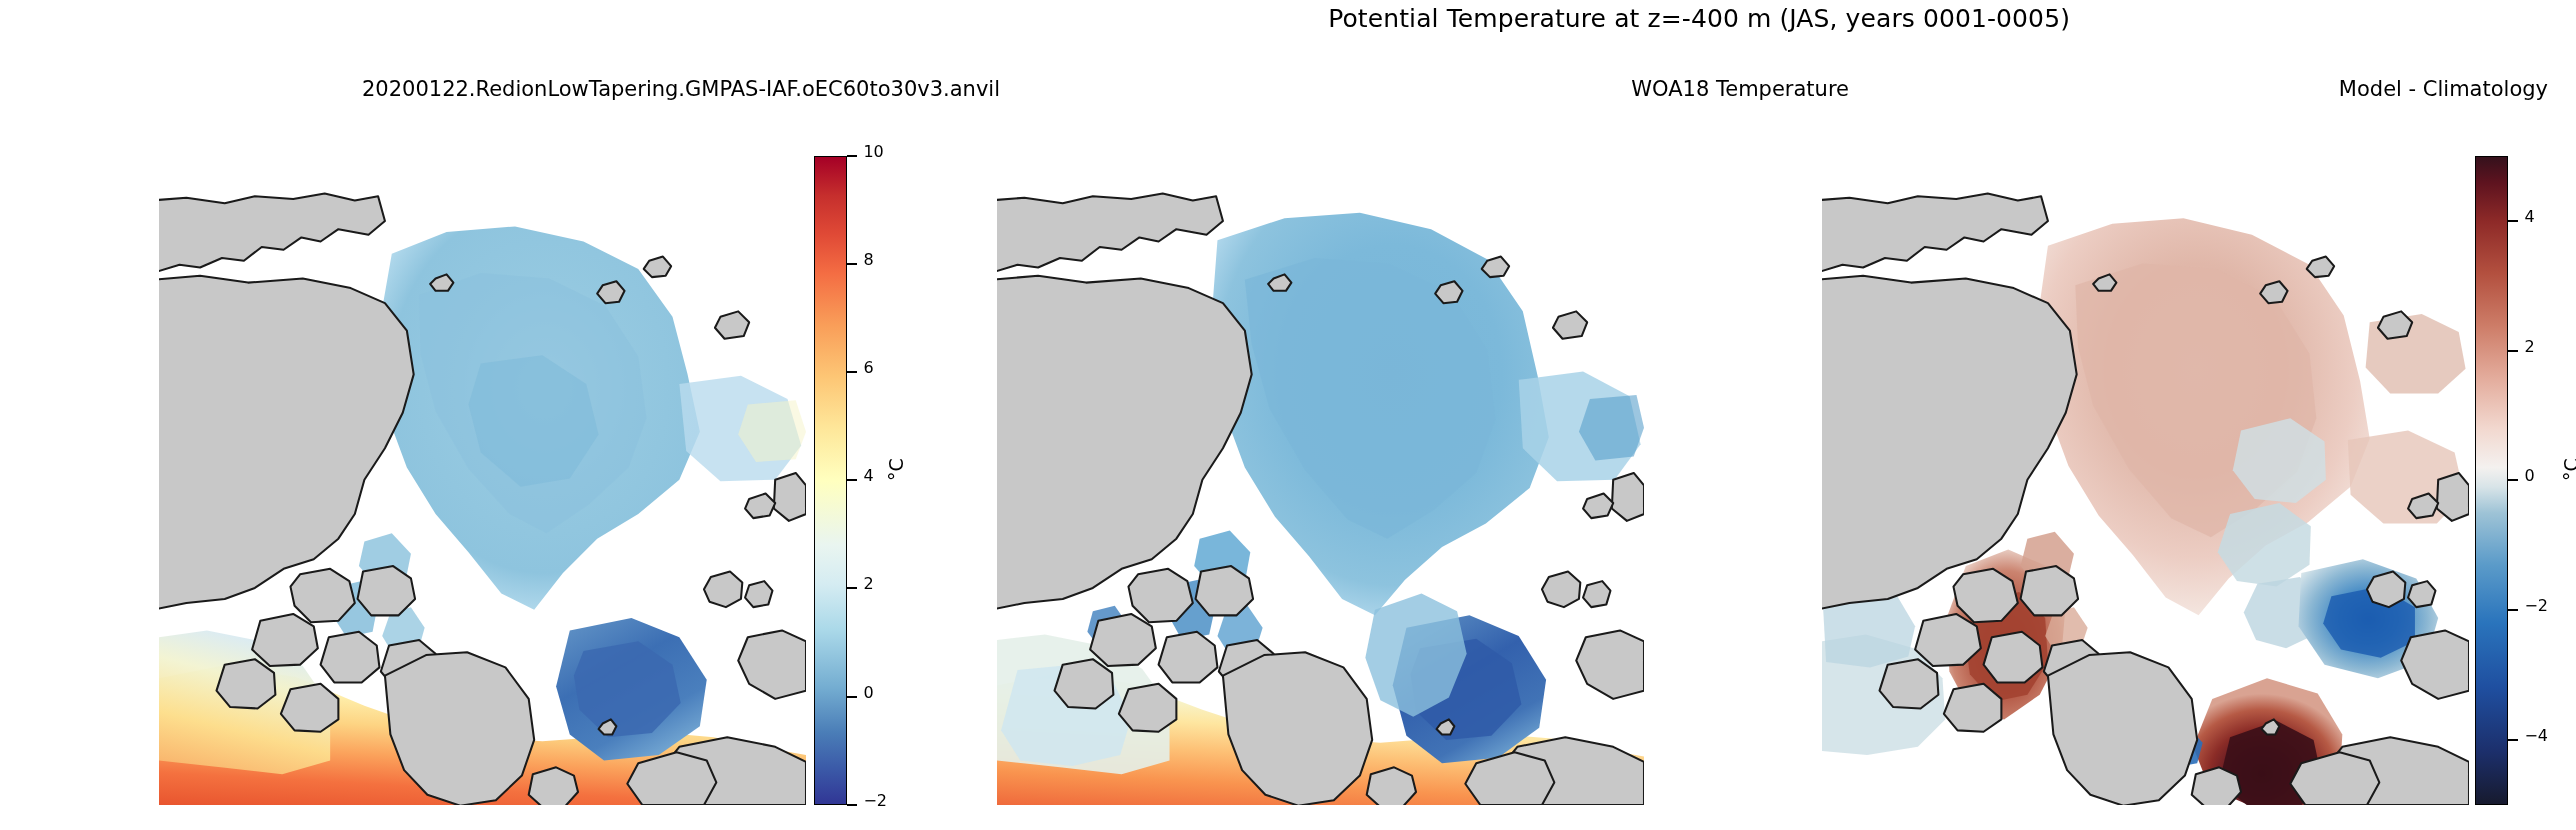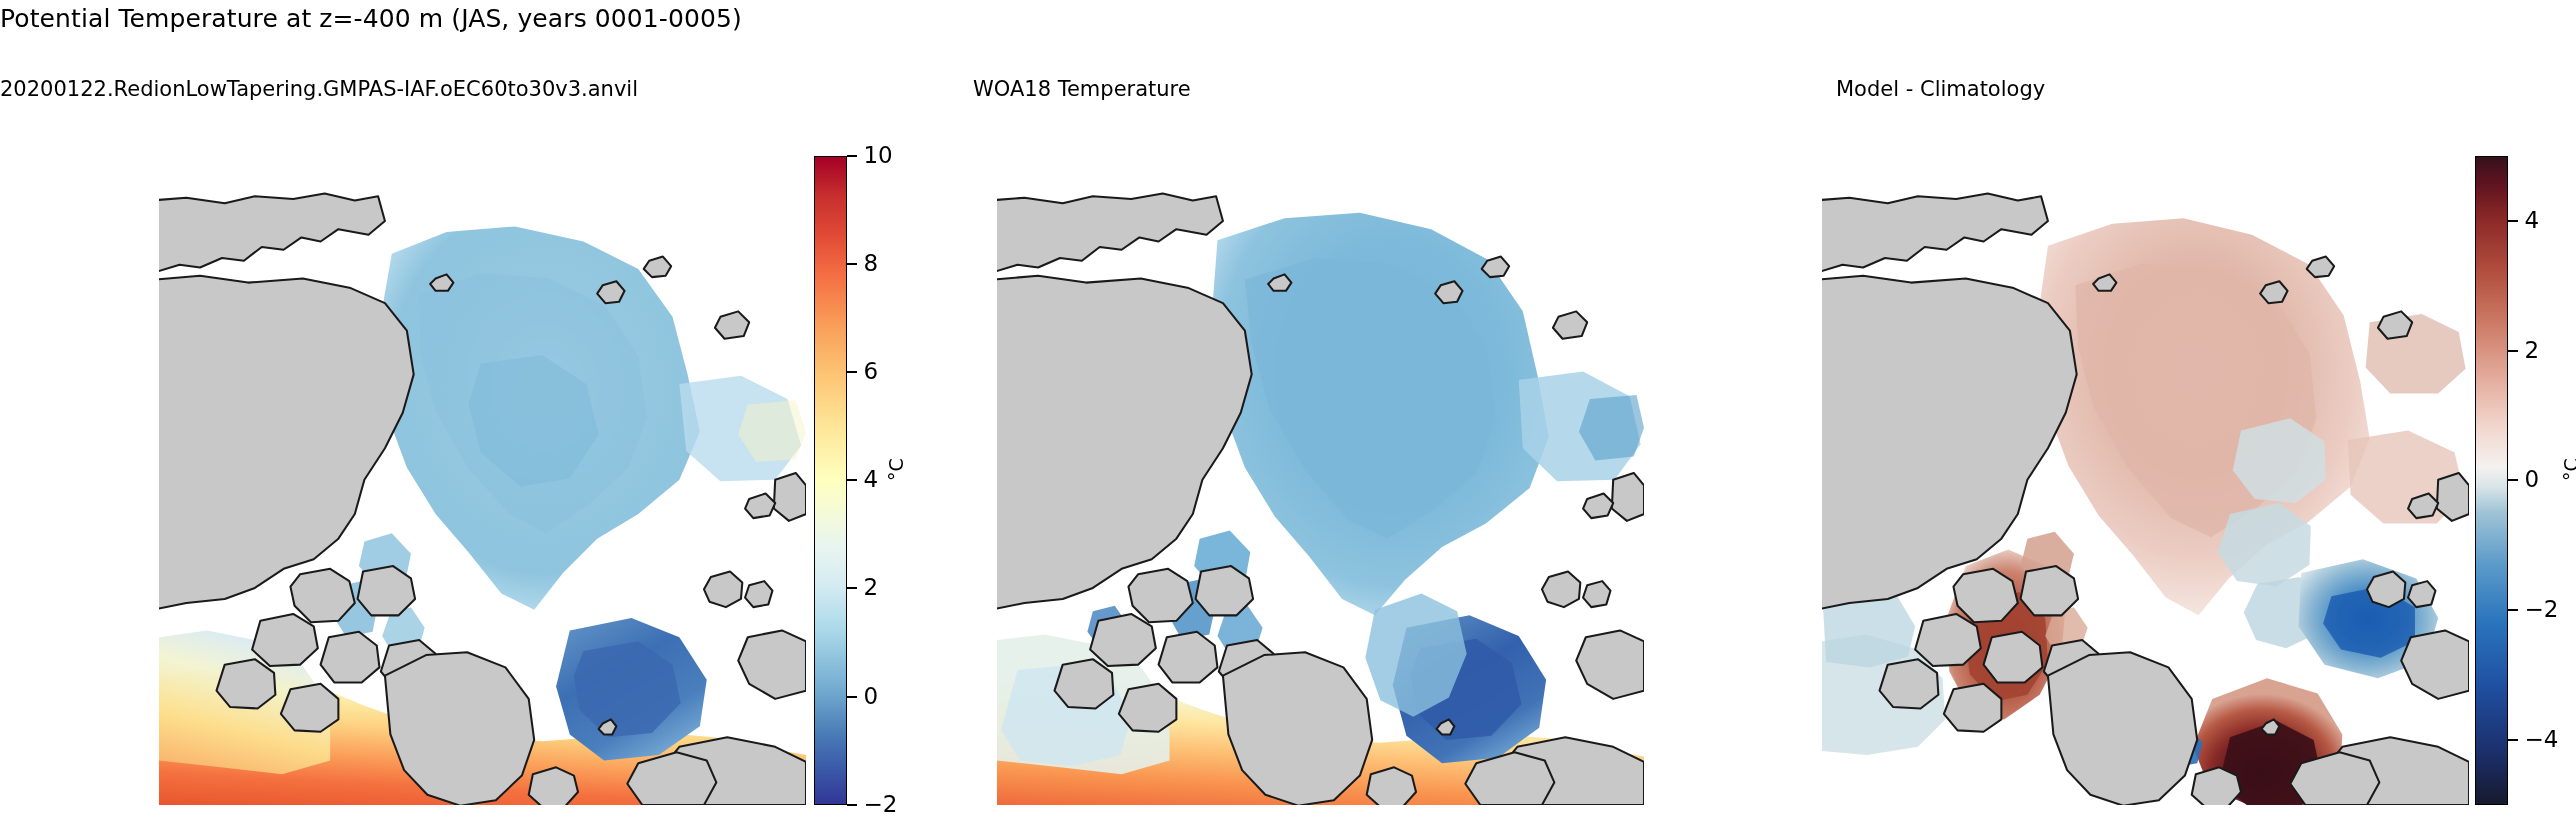--- a/index.html
+++ b/index.html
@@ -5,26 +5,26 @@
 <style>
   html,body{margin:0;padding:0;background:#ffffff;}
   body{
     width:2576px;height:830px;position:relative;overflow:hidden;
     font-family:"DejaVu Sans","Liberation Sans",sans-serif;
     color:#000000;
   }
 
   
   #figure-title{
-    position:absolute;left:0;top:4.1px;width:2070px;text-align:left;
+    position:absolute;left:0;top:4.1px;width:2070px;text-align:right;
     font-size:25px;font-weight:400;letter-spacing:0.1px;white-space:nowrap;
   }
   .panel-subtitle{
-    position:absolute;top:77px;text-align:left;
-    font-size:21px;font-weight:400;white-space:nowrap;
+    position:absolute;top:77px;text-align:right;
+    font-size:21px;font-weight:400;white-space:nowrap;margin-left:27px;
   }
   #subtitle-model{left:0;width:973px;}
   #subtitle-climatology{left:973px;width:849px;}
   #subtitle-difference{left:1836px;width:685px;}
 
   
   .map-panel{
     position:absolute;top:158px;height:647px;overflow:hidden;
     background:#ffffff;
   }
@@ -80,21 +80,21 @@
       #5e131f  96%,
       #35111c 100%);
   }
 
   .tick-row{position:absolute;left:33px;height:0;}
   .tick-mark{
     position:absolute;left:0;top:-1px;width:10.3px;height:2.1px;background:#000000;
   }
   .tick-label{
     position:absolute;left:16.4px;top:-12.3px;
-    font-size:23px;line-height:1;white-space:nowrap;
+    font-size:16px;line-height:1;white-space:nowrap;
   }
   .colorbar-unit{
     position:absolute;left:82px;top:50%;
     transform:translate(0,-50%) rotate(-90deg);
     transform-origin:left center;
     font-size:19px;white-space:nowrap;
   }
   #colorbar-difference .colorbar-unit{left:96px;}
 </style>
 </head>

